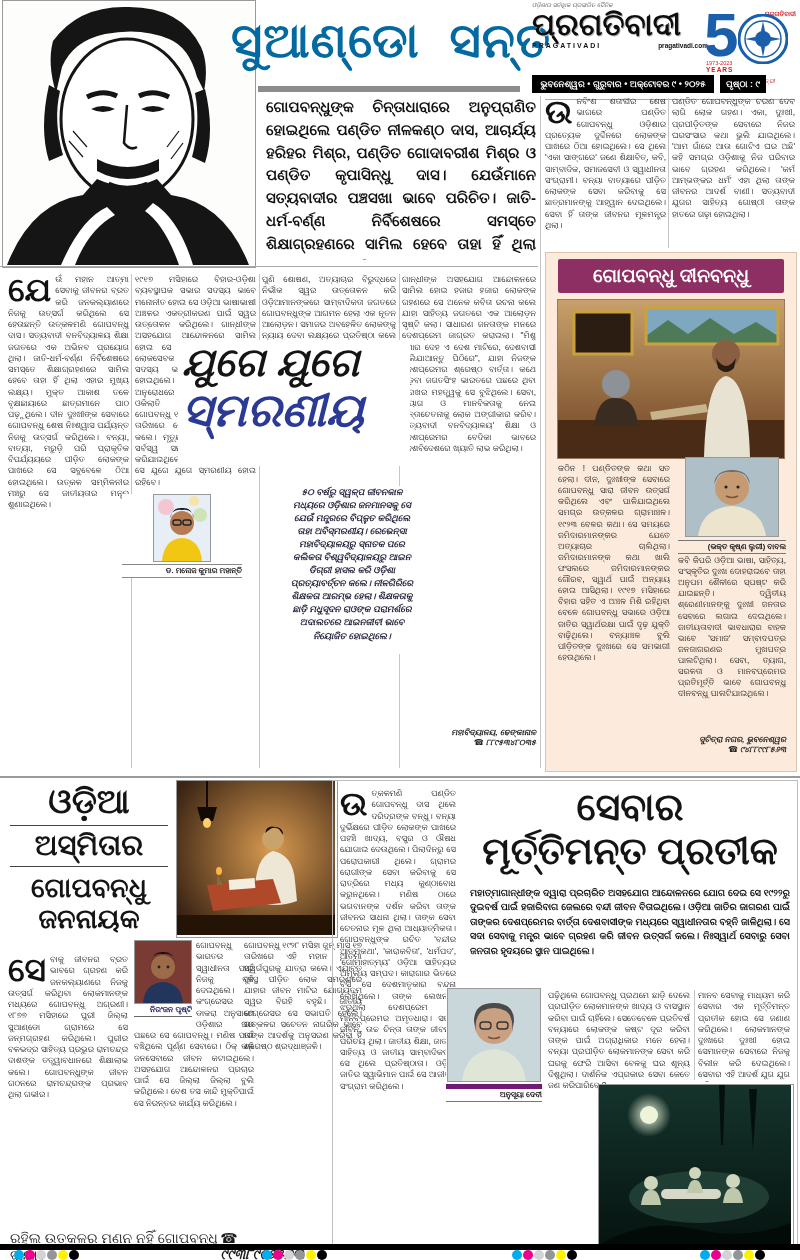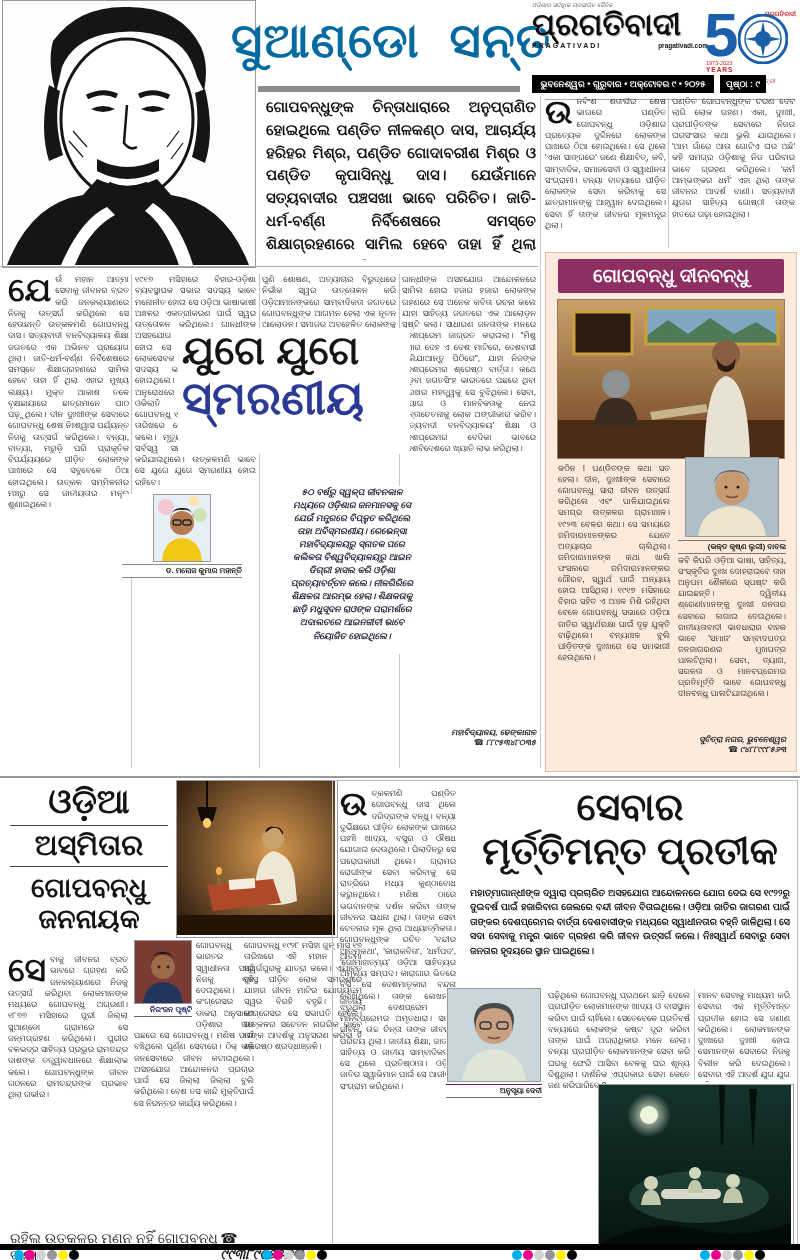--- a/index.html
+++ b/index.html
@@ -103,21 +103,21 @@
   </div>
   <div class="body-col" style="left:135px;top:274px;width:121px;height:494px;">୧୯୧୭ ମସିହାରେ ବିହାର-ଓଡ଼ିଶା ବ୍ୟବସ୍ଥାପକ ସଭାର ସଦସ୍ୟ ଭାବେ ମନୋନୀତ ହୋଇ ସେ ଓଡ଼ିଆ ଭାଷାଭାଷୀ ଅଞ୍ଚଳର ଏକତ୍ରୀକରଣ ପାଇଁ ସ୍ୱର ଉତ୍ତୋଳନ କରିଥିଲେ। ଗାନ୍ଧୀଙ୍କ ଅସହଯୋଗ ଆନ୍ଦୋଳନରେ ସାମିଲ ହୋଇ ସେ କାରାବରଣ କରିଥିଲେ। ଲୋକସେବକ ମଣ୍ଡଳର ଆଜୀବନ ସଦସ୍ୟ ଭାବେ ସେ ମନୋନୀତ ହୋଇଥିଲେ। ମଧୁବାବୁଙ୍କ ଅନୁରୋଧରେ ସେ କଟକ ଅଦାଲତରେ ଓକିଲାତି ଆରମ୍ଭ କରିଥିଲେ। ଗୋପବନ୍ଧୁ ୧୯୨୮ ମସିହା ଜୁନ୍ ମାସ ୧୭ ତାରିଖରେ ଶେଷ ନିଃଶ୍ୱାସ ତ୍ୟାଗ କଲେ। ମୃତ୍ୟୁ ପୂର୍ବରୁ ସେ ତାଙ୍କର ସର୍ବସ୍ୱ ସମାଜ ସେବାରେ ଦାନ କରିଯାଇଥିଲେ। ଉତ୍କଳମଣି ଭାବେ ସେ ଯୁଗେ ଯୁଗେ ସ୍ମରଣୀୟ ହୋଇ ରହିବେ।</div>
   <div class="body-col" style="left:262px;top:274px;width:134px;height:494px;">ପୁଣି ଶୋଷଣ, ଅତ୍ୟାଚାର ବିରୁଦ୍ଧରେ ନିର୍ଭୀକ ସ୍ୱର ଉତ୍ତୋଳନ କରି ଓଡ଼ିଆମାନଙ୍କରେ ସାମ୍ବାଦିକତା ଜଗତରେ ଗୋପବନ୍ଧୁଙ୍କ ଆଗମନ ହେଲା ଏକ ନୂତନ ଆଲୋଡ଼ନ। ସମାଜର ଅବହେଳିତ ଲୋକଙ୍କୁ ନ୍ୟାୟ ଦେବା ଲକ୍ଷ୍ୟରେ ପ୍ରତିଷ୍ଠା କଲେ ଓଡ଼ିଆ ସାପ୍ତାହିକ ଖବର 'ସମାଜ'। ଗାନ୍ଧୀଙ୍କ ଆଦର୍ଶରେ ଅନୁପ୍ରାଣିତ ହୋଇ ଓଡ଼ିଶା ଜାତୀୟ କଂଗ୍ରେସର ସଭାପତି ଭାବେ ୧୯୨୧ରେ ଦେଶର ସ୍ୱାଧୀନତା ଆନ୍ଦୋଳନରେ ନିଜକୁ ସମ୍ପୂର୍ଣ୍ଣଭାବେ ନିୟୋଜିତ କଲେ। ତାଙ୍କ ଦେଶପ୍ରେମର ନିଷ୍ଠା ଦେଖି ଲାଲା ଲଜପତ ରାୟ ତାଙ୍କୁ ଲୋକସେବକ ମଣ୍ଡଳର ଆଜୀବନ ସଦସ୍ୟଭାବେ ମନୋନୀତ କରିଥିଲେ।</div>
   <div class="body-col" style="left:402px;top:274px;width:134px;height:450px;">ଗାନ୍ଧୀଙ୍କ ଅସହଯୋଗ ଆନ୍ଦୋଳନରେ ସାମିଲ ହୋଇ ହଜାର ହଜାର ଲୋକଙ୍କ ଗହଣରେ ସେ ଅନେକ କବିତା ରଚନା କଲେ ଯାହା ସାହିତ୍ୟ ଜଗତରେ ଏକ ଆଲୋଡ଼ନ ସୃଷ୍ଟି କଲା। ସାଧାରଣ ଜନତାଙ୍କ ମନରେ ଦେଶପ୍ରେମ ଜାଗ୍ରତ କରାଇଲା। "ମିଶୁ ମୋର ଦେହ ଏ ଦେଶ ମାଟିରେ, ଦେଶବାସୀ ଚାଲିଯାଆନ୍ତୁ ପିଠିରେ", ଯାହା ନିଜଙ୍କ ଦେଶପ୍ରେମର ଶ୍ରେଷ୍ଠ ବାର୍ତ୍ତା। କଥେ ବଡ଼ବା ଜଗତସିଂହ ଭାରତରେ ପଛରେ ଥିବା ପ୍ରଖର ମହତ୍ତ୍ୱକୁ ସେ ବୁଝିଥିଲେ। ସେବା, ତ୍ୟାଗ ଓ ମାନବିକତାକୁ ନେଇ ଚିନ୍ତାଚେତନାକୁ ଲୋକ ଅଙ୍ଗୀକାର କରିବ। 'ସତ୍ୟବାଦୀ ବନବିଦ୍ୟାଳୟ' ଶିକ୍ଷା ଓ ଦେଶପ୍ରେମର ବେଦିକା ଭାବରେ ଦେଶବିଦେଶରେ ଖ୍ୟାତି ଲାଭ କରିଥିଲା।</div>
 
   <div class="vrule" style="left:131px;top:274px;height:494px;"></div>
   <div class="vrule" style="left:259px;top:274px;height:494px;"></div>
   <div class="vrule" style="left:399px;top:274px;height:494px;"></div>
   <div class="vrule" style="left:540px;top:96px;height:672px;"></div>
 
-  <div class="abs" style="left:178px;top:328px;width:228px;height:126px;background:#fff;padding-left:4px;">
+  <div class="abs" style="left:178px;top:340px;width:228px;height:126px;background:#fff;padding-left:4px;font-style:italic;">
     <div class="headline-black" style="font-size:40px;line-height:1.1;white-space:nowrap;">ଯୁଗେ ଯୁଗେ</div>
     <div class="headline-blue" style="font-size:46px;line-height:1.15;white-space:nowrap;color:#2b3a94;">ସ୍ମରଣୀୟ</div>
   </div>
 
   <div class="abs" style="left:122px;top:494px;width:120px;background:#fff;">
     <svg width="56" height="66" viewBox="0 0 56 66" style="display:block;margin:0 auto;border:1px solid #999;">
       <rect width="56" height="66" fill="#e8eef5"></rect>
       <circle cx="12" cy="12" r="8" fill="#f4c6d4"></circle>
         <circle cx="46" cy="20" r="7" fill="#cfe3b8"></circle>
         <circle cx="40" cy="6" r="5" fill="#f8e3a8"></circle>
@@ -268,21 +268,21 @@
   <div class="abs" style="left:446px;top:988px;width:96px;background:#fff;">
     <svg width="92" height="92" viewBox="0 0 92 92" style="display:block;margin:0 auto;border:1px solid #999;">
       <rect width="92" height="92" fill="#c9d6da"></rect>
       <path d="M14,92 Q18,62 46,60 Q74,62 78,92 Z" fill="#dfe6d8"></path>
       <circle cx="46" cy="36" r="19" fill="#caa083"></circle>
       <path d="M26,32 Q26,14 46,14 Q66,14 66,32 L64,44 Q66,28 58,22 Q46,16 34,22 Q26,28 28,44 Z" fill="#4a4a4a"></path>
       <rect x="32" y="33" width="11" height="7" rx="3" fill="none" stroke="#333" stroke-width="1.4"></rect>
       <rect x="49" y="33" width="11" height="7" rx="3" fill="none" stroke="#333" stroke-width="1.4"></rect>
       <path d="M40,48 Q46,51 52,48" stroke="#7a5236" stroke-width="1.4" fill="none"></path>
     </svg>
-    <div class="caption" style="border-top:1px solid #701a75;border-bottom:1px solid #777;margin-top:2px;padding:1px 0;color:#111;">ଅନୁସୂୟା ଦେବୀ</div>
+    <div class="caption" style="border-top:5px solid #701a75;border-bottom:1px solid #777;margin-top:2px;padding:1px 0;color:#111;">ଅନୁସୂୟା ଦେବୀ</div>
   </div>
 
   <div class="abs photo-frame" style="left:598px;top:1084px;width:194px;height:162px;">
     <svg width="192" height="160" viewBox="0 0 192 160">
       <defs>
         <linearGradient id="g3" x1="0" y1="0" x2="0" y2="1">
           <stop offset="0" stop-color="#15332c"></stop>
             <stop offset="1" stop-color="#061410"></stop>
         </linearGradient>
         <radialGradient id="g4" cx="0.5" cy="0.5" r="0.5">

